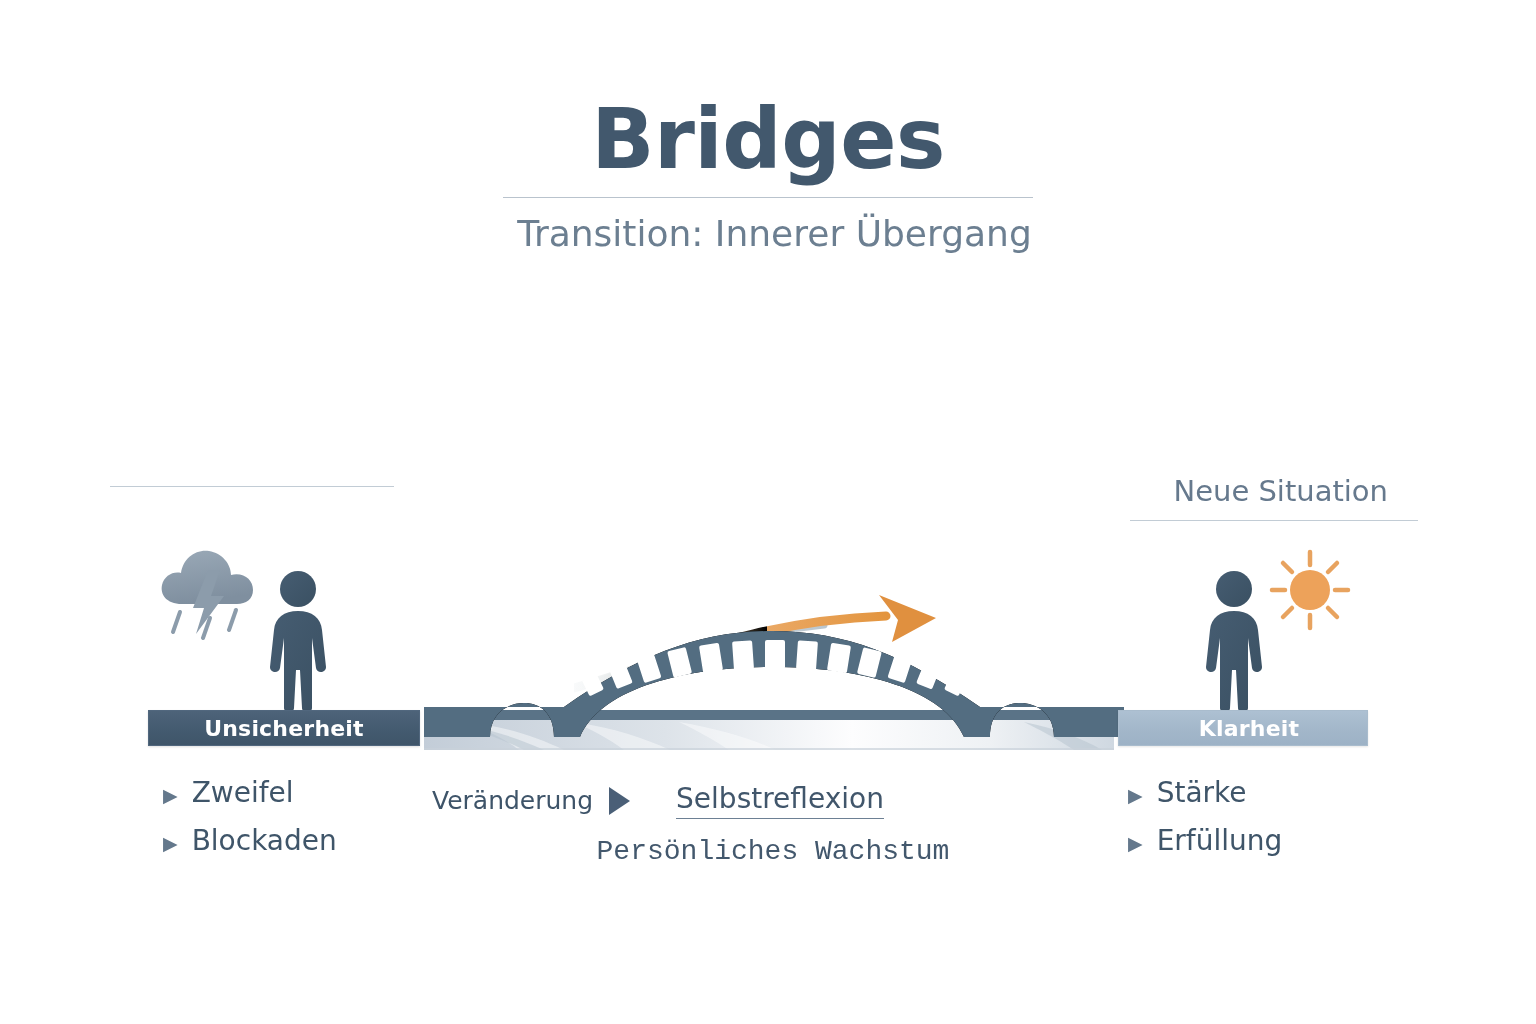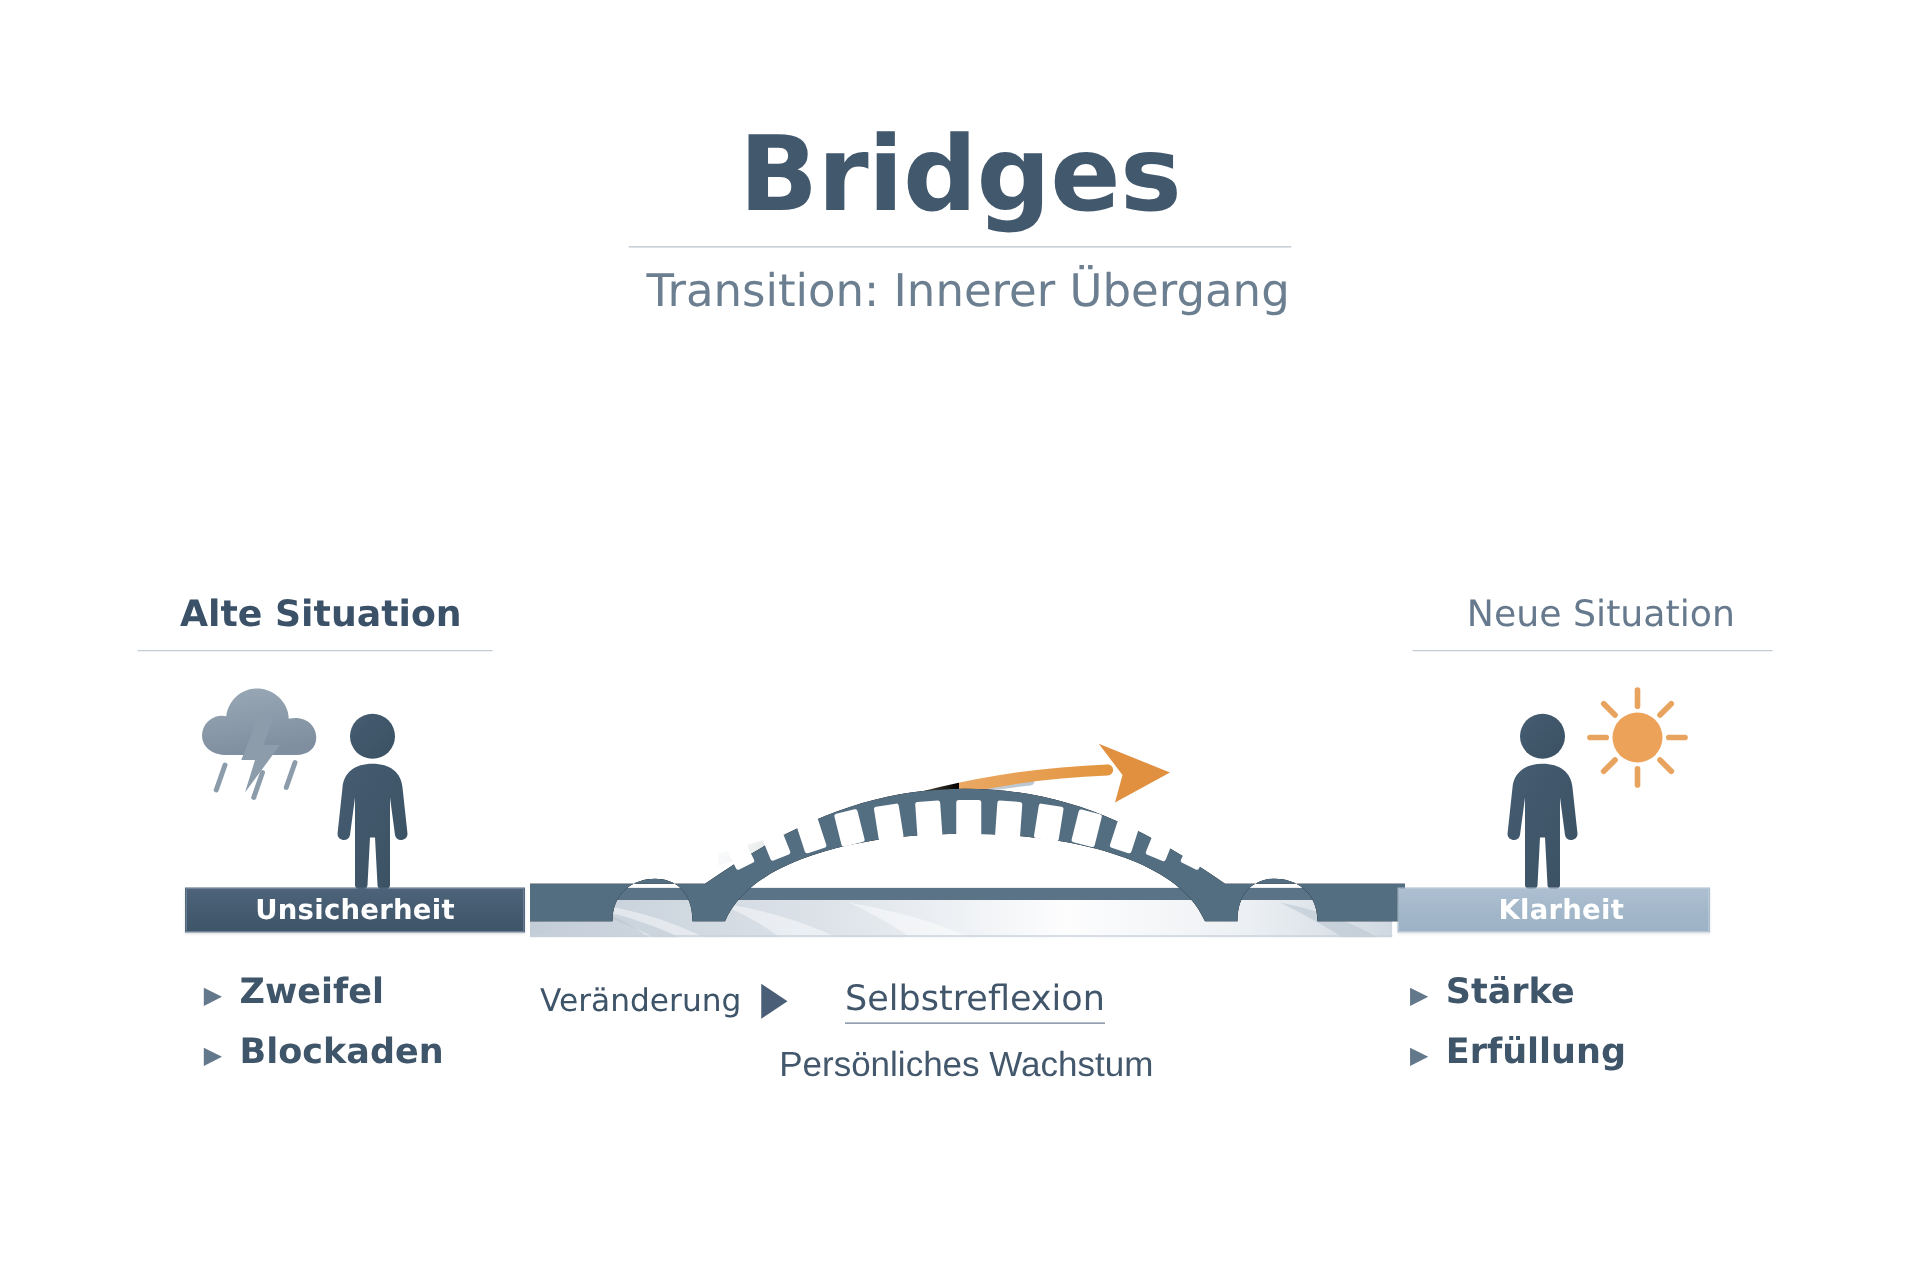--- a/index.html
+++ b/index.html
@@ -160,21 +160,20 @@
     font-size: 19px;
     line-height: 1;
     color: #64788c;
   }
   .bullet-text {
     font-family: "DejaVu Sans", sans-serif;
     font-size: 28px;
     color: #3f real;
     color: #3f5569;
     line-height: 34px;
-    font-weight: bold;
   }
 
   
   .center-caption {
     position: absolute;
     top: 782px;
     left: 432px;
     width: 560px;
   }
   .caption-row {
@@ -203,41 +202,40 @@
     font-family: "DejaVu Sans", sans-serif;
     font-size: 28px;
     color: #41566b;
     line-height: 34px;
     padding-bottom: 2px;
     border-bottom: 1.6px solid #6d real;
     border-bottom: 1.6px solid #6d8094;
     white-space: nowrap;
   }
   .growth-label {
-    font-family: Liberation Sans, sans-serif;
+    font-family: Liberation Mono, monospace;
     font-size: 28px;
     color: #43586d;
     line-height: 34px;
     text-align: center;
     margin-top: 16px;
     margin-left: 122px;
     white-space: nowrap;
   }
 </style>
 </head>
 <body>
 
 <div class="title-block">
   <div class="main-title">Bridges</div>
   <div class="title-rule"></div>
   <div class="subtitle">Transition: Innerer Übergang</div>
 </div>
 
 <div class="col-head left">
-  <div class="head-text">Alte Situation</div>
   <div class="head-rule"></div>
 </div>
 
 <div class="col-head right">
   <div class="head-text">Neue Situation</div>
   <div class="head-rule"></div>
 </div>
 
 <div class="scene">
 

